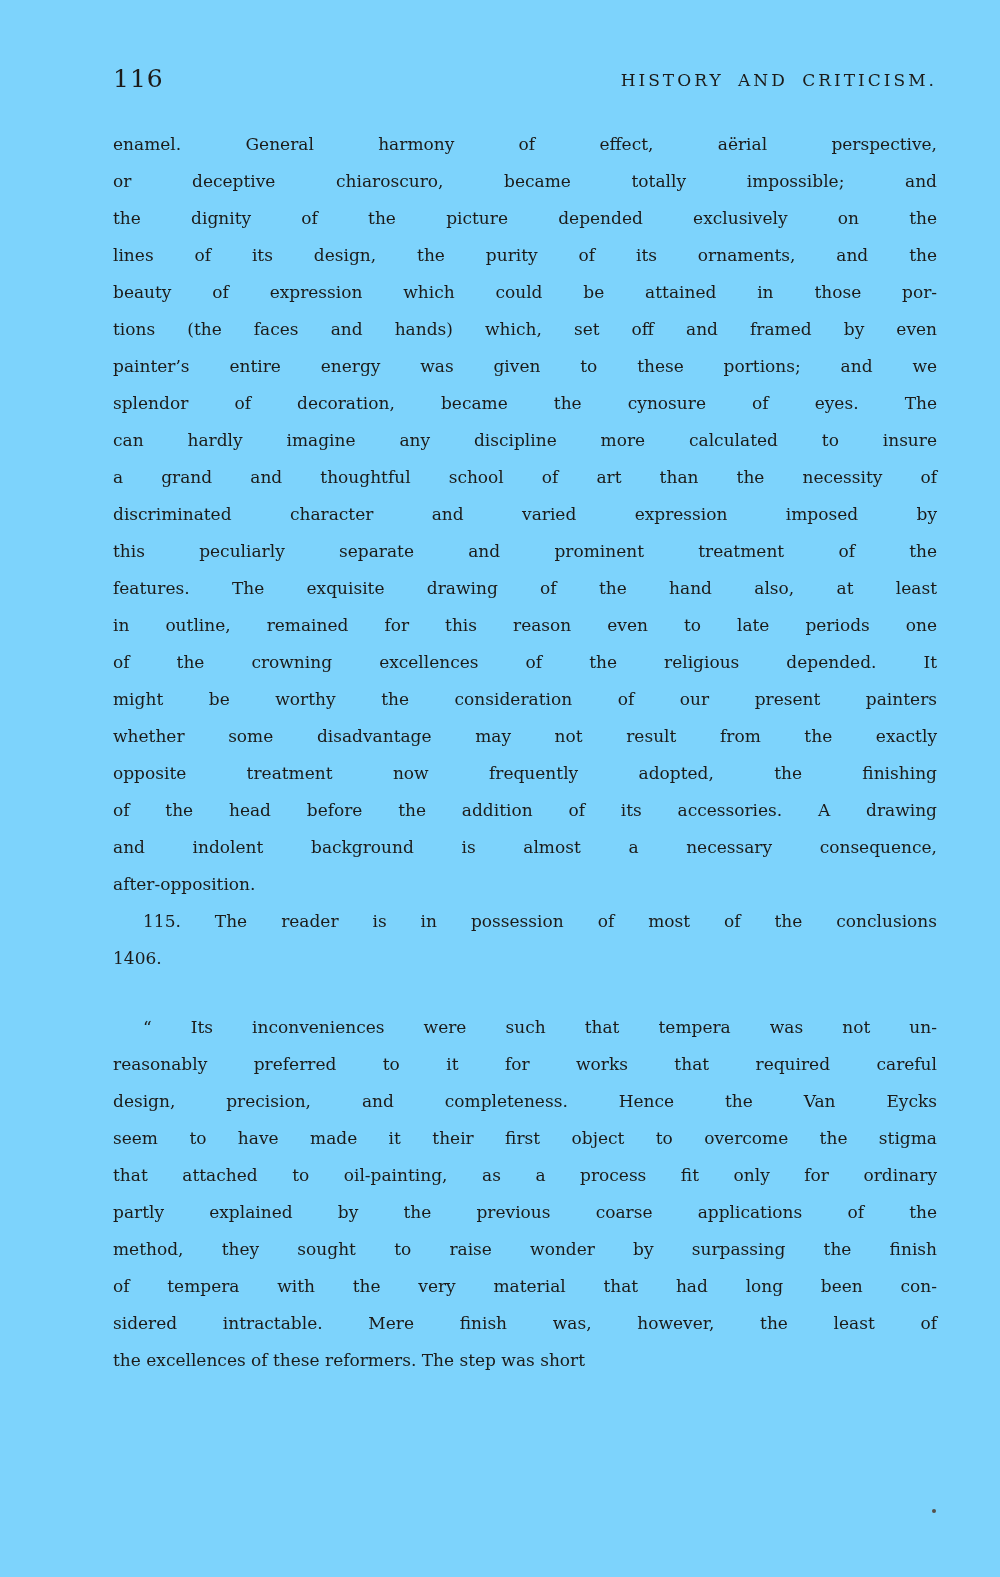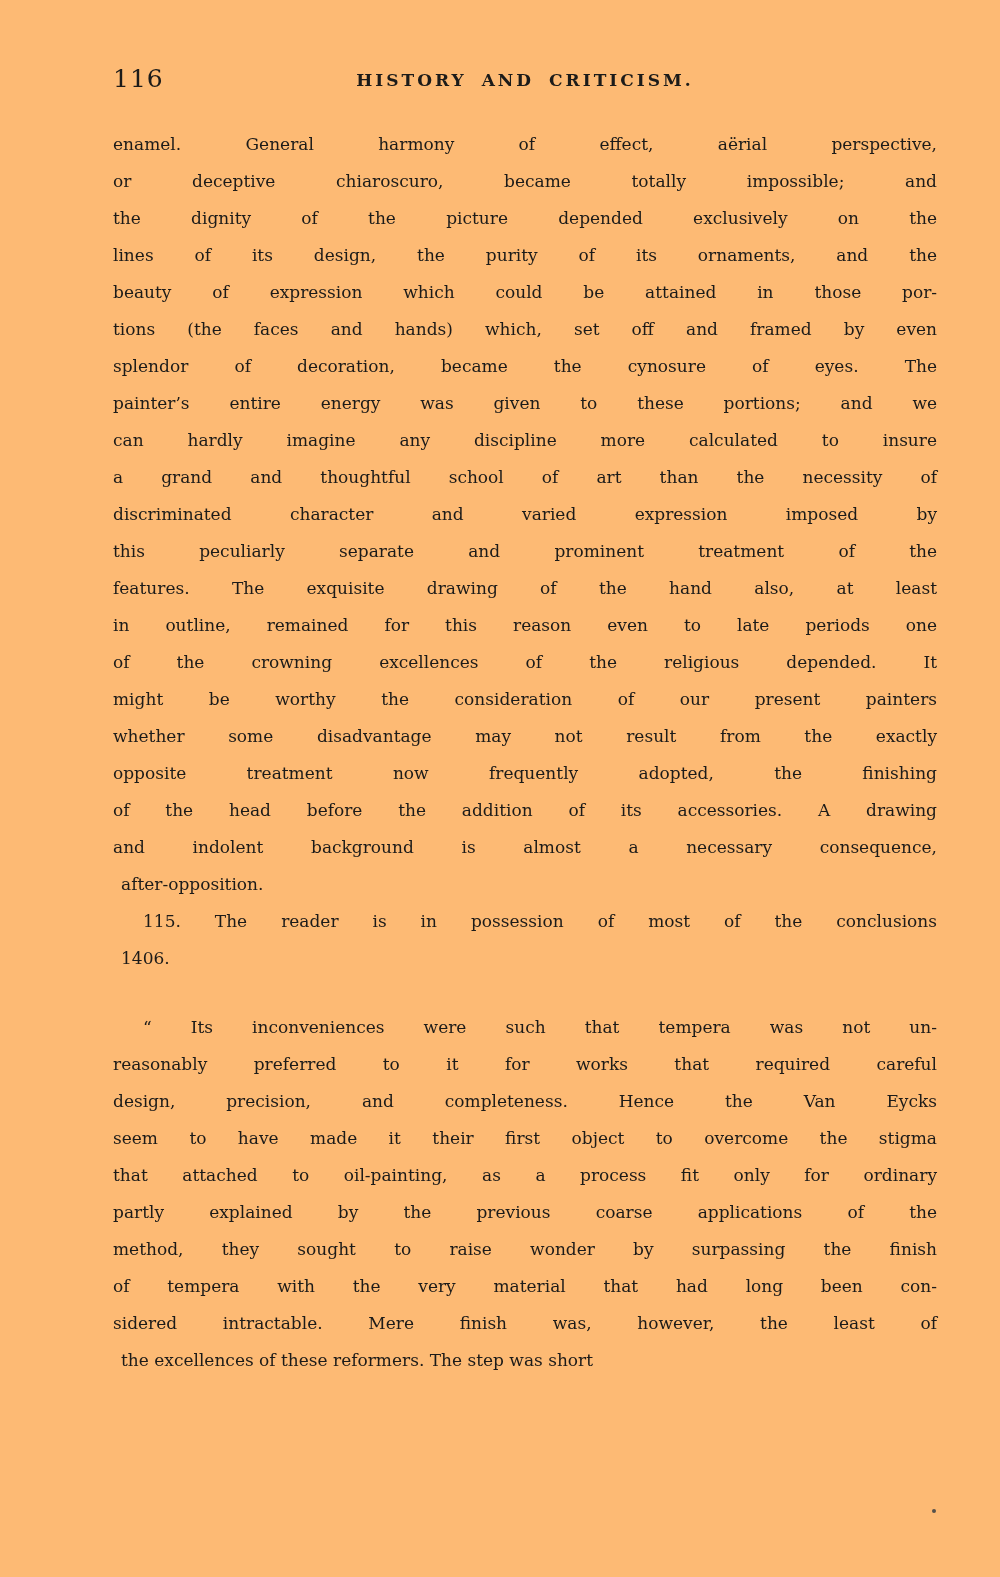--- a/index.html
+++ b/index.html
@@ -6,21 +6,21 @@
     margin: 0;
     padding: 0;
     background: #e8e6e0;
     font-family: "DejaVu Serif", "Liberation Serif", serif;
   }
   .page {
     position: relative;
     width: 1000px;
     height: 1577px;
     margin: 0 auto;
-    background: #fdba74;
+    background: #7dd3fc;
     color: #1c1b19;
     overflow: hidden;
   }
   .header {
     position: absolute;
     top: 64px;
     left: 113px;
     right: 63px;
     height: 34px;
   }
@@ -29,45 +29,44 @@
     left: 0;
     top: 0;
     font-size: 25px;
     letter-spacing: 1px;
   }
   .running-title {
     position: absolute;
     left: 0;
     right: 0;
     top: 6px;
-    text-align: center;
+    text-align: right;
     font-size: 17px;
     letter-spacing: 3px;
-    font-weight: 700;
+    font-weight: 400;
     word-spacing: 6px;
   }
   .body-text {
     position: absolute;
     top: 126px;
     left: 113px;
     width: 824px;
     font-size: 17px;
     line-height: 37px;
   }
   .paragraph { margin: 0; }
   .paragraph.gap { margin-top: 32px; }
   .line {
     text-align: justify;
     text-align-last: justify;
     white-space: normal;
   }
   .line.last {
     text-align: center;
     text-align-last: left;
-    margin-left: 8px;
   }
   .line.indent { text-indent: 30px; }
   .scan-speck {
     position: absolute;
     width: 4px;
     height: 4px;
     border-radius: 50%;
     background: #55514b;
     right: 64px;
     bottom: 64px;
@@ -82,22 +81,22 @@
     <span class="running-title">HISTORY AND CRITICISM.</span>
   </div>
   <div class="body-text">
       <div class="paragraph">
         <div class="line">enamel.  General harmony of effect, aërial perspective,</div>
         <div class="line">or deceptive chiaroscuro, became totally impossible; and</div>
         <div class="line">the dignity of the picture depended exclusively on the</div>
         <div class="line">lines of its design, the purity of its ornaments, and the</div>
         <div class="line">beauty of expression which could be attained in those por-</div>
         <div class="line">tions (the faces and hands) which, set off and framed by even</div>
+        <div class="line">painter’s entire energy was given to these portions; and we</div>
         <div class="line">splendor of decoration, became the cynosure of eyes.  The</div>
-        <div class="line">painter’s entire energy was given to these portions; and we</div>
         <div class="line">can hardly imagine any discipline more calculated to insure</div>
         <div class="line">a grand and thoughtful school of art than the necessity of</div>
         <div class="line">discriminated character and varied expression imposed by</div>
         <div class="line">this peculiarly separate and prominent treatment of the</div>
         <div class="line">features.  The exquisite drawing of the hand also, at least</div>
         <div class="line">in outline, remained for this reason even to late periods one</div>
         <div class="line">of the crowning excellences of the religious depended.  It</div>
         <div class="line">might be worthy the consideration of our present painters</div>
         <div class="line">whether some disadvantage may not result from the exactly</div>
         <div class="line">opposite treatment now frequently adopted, the finishing</div>

